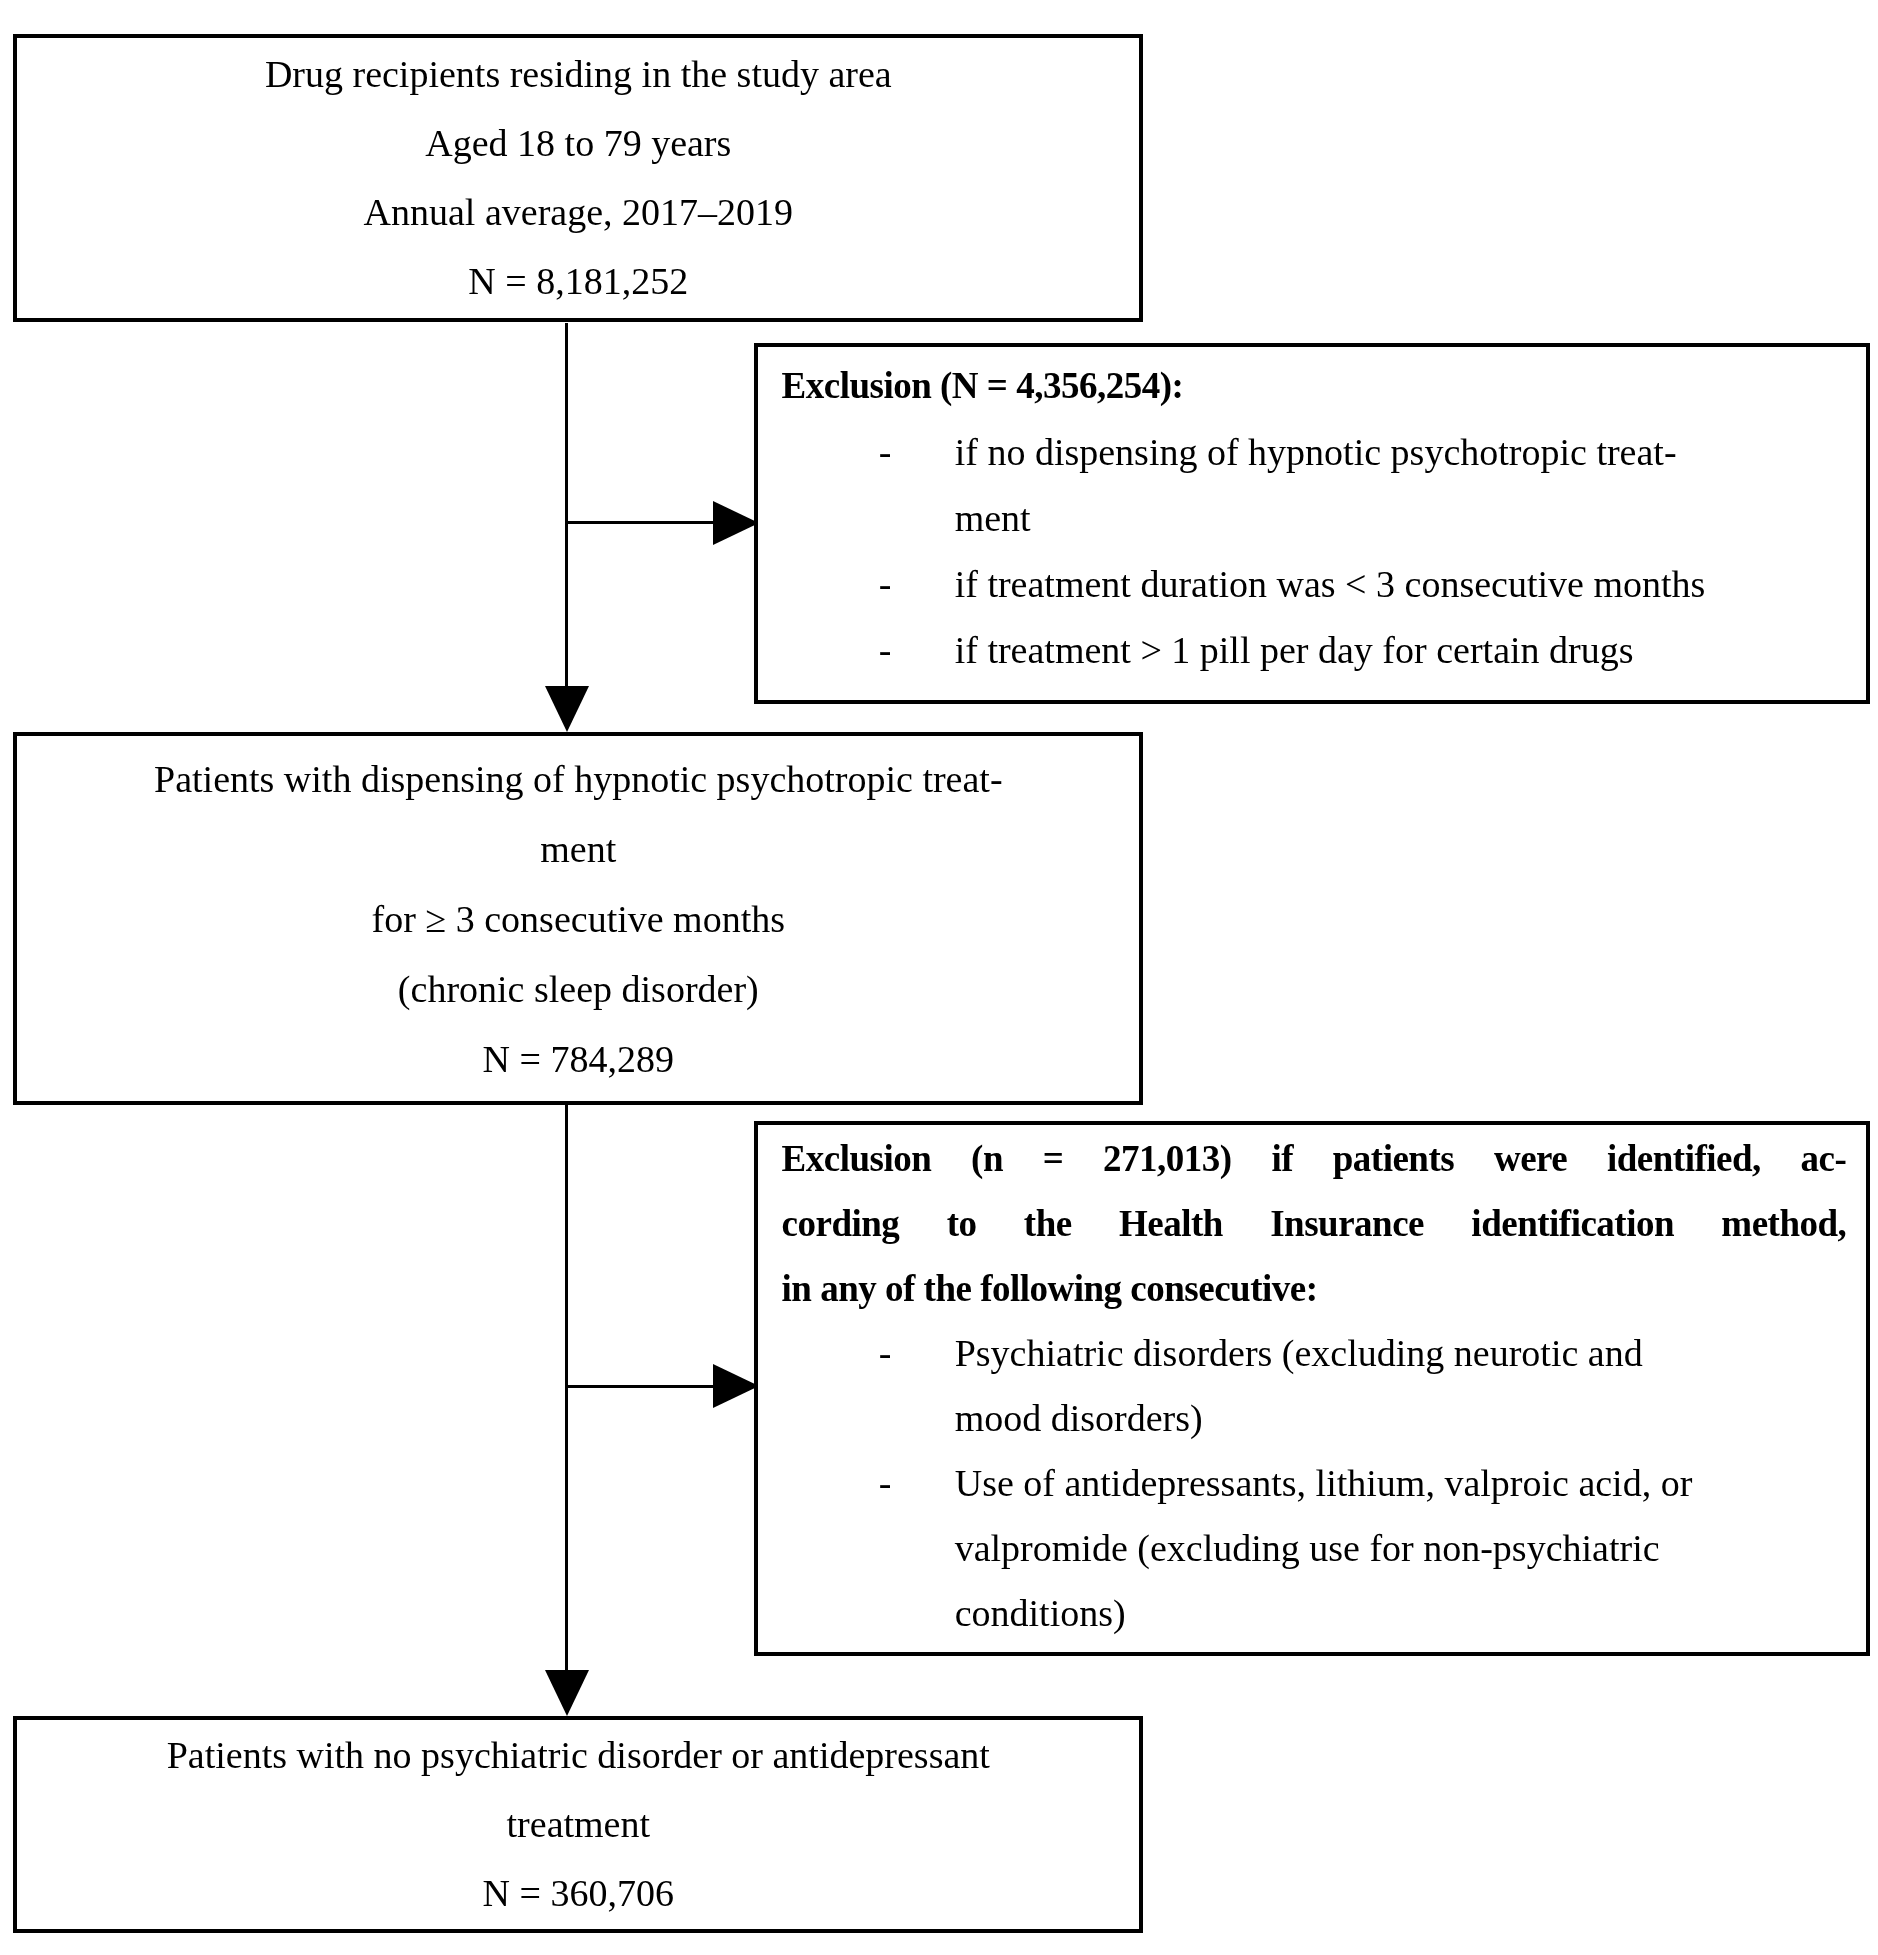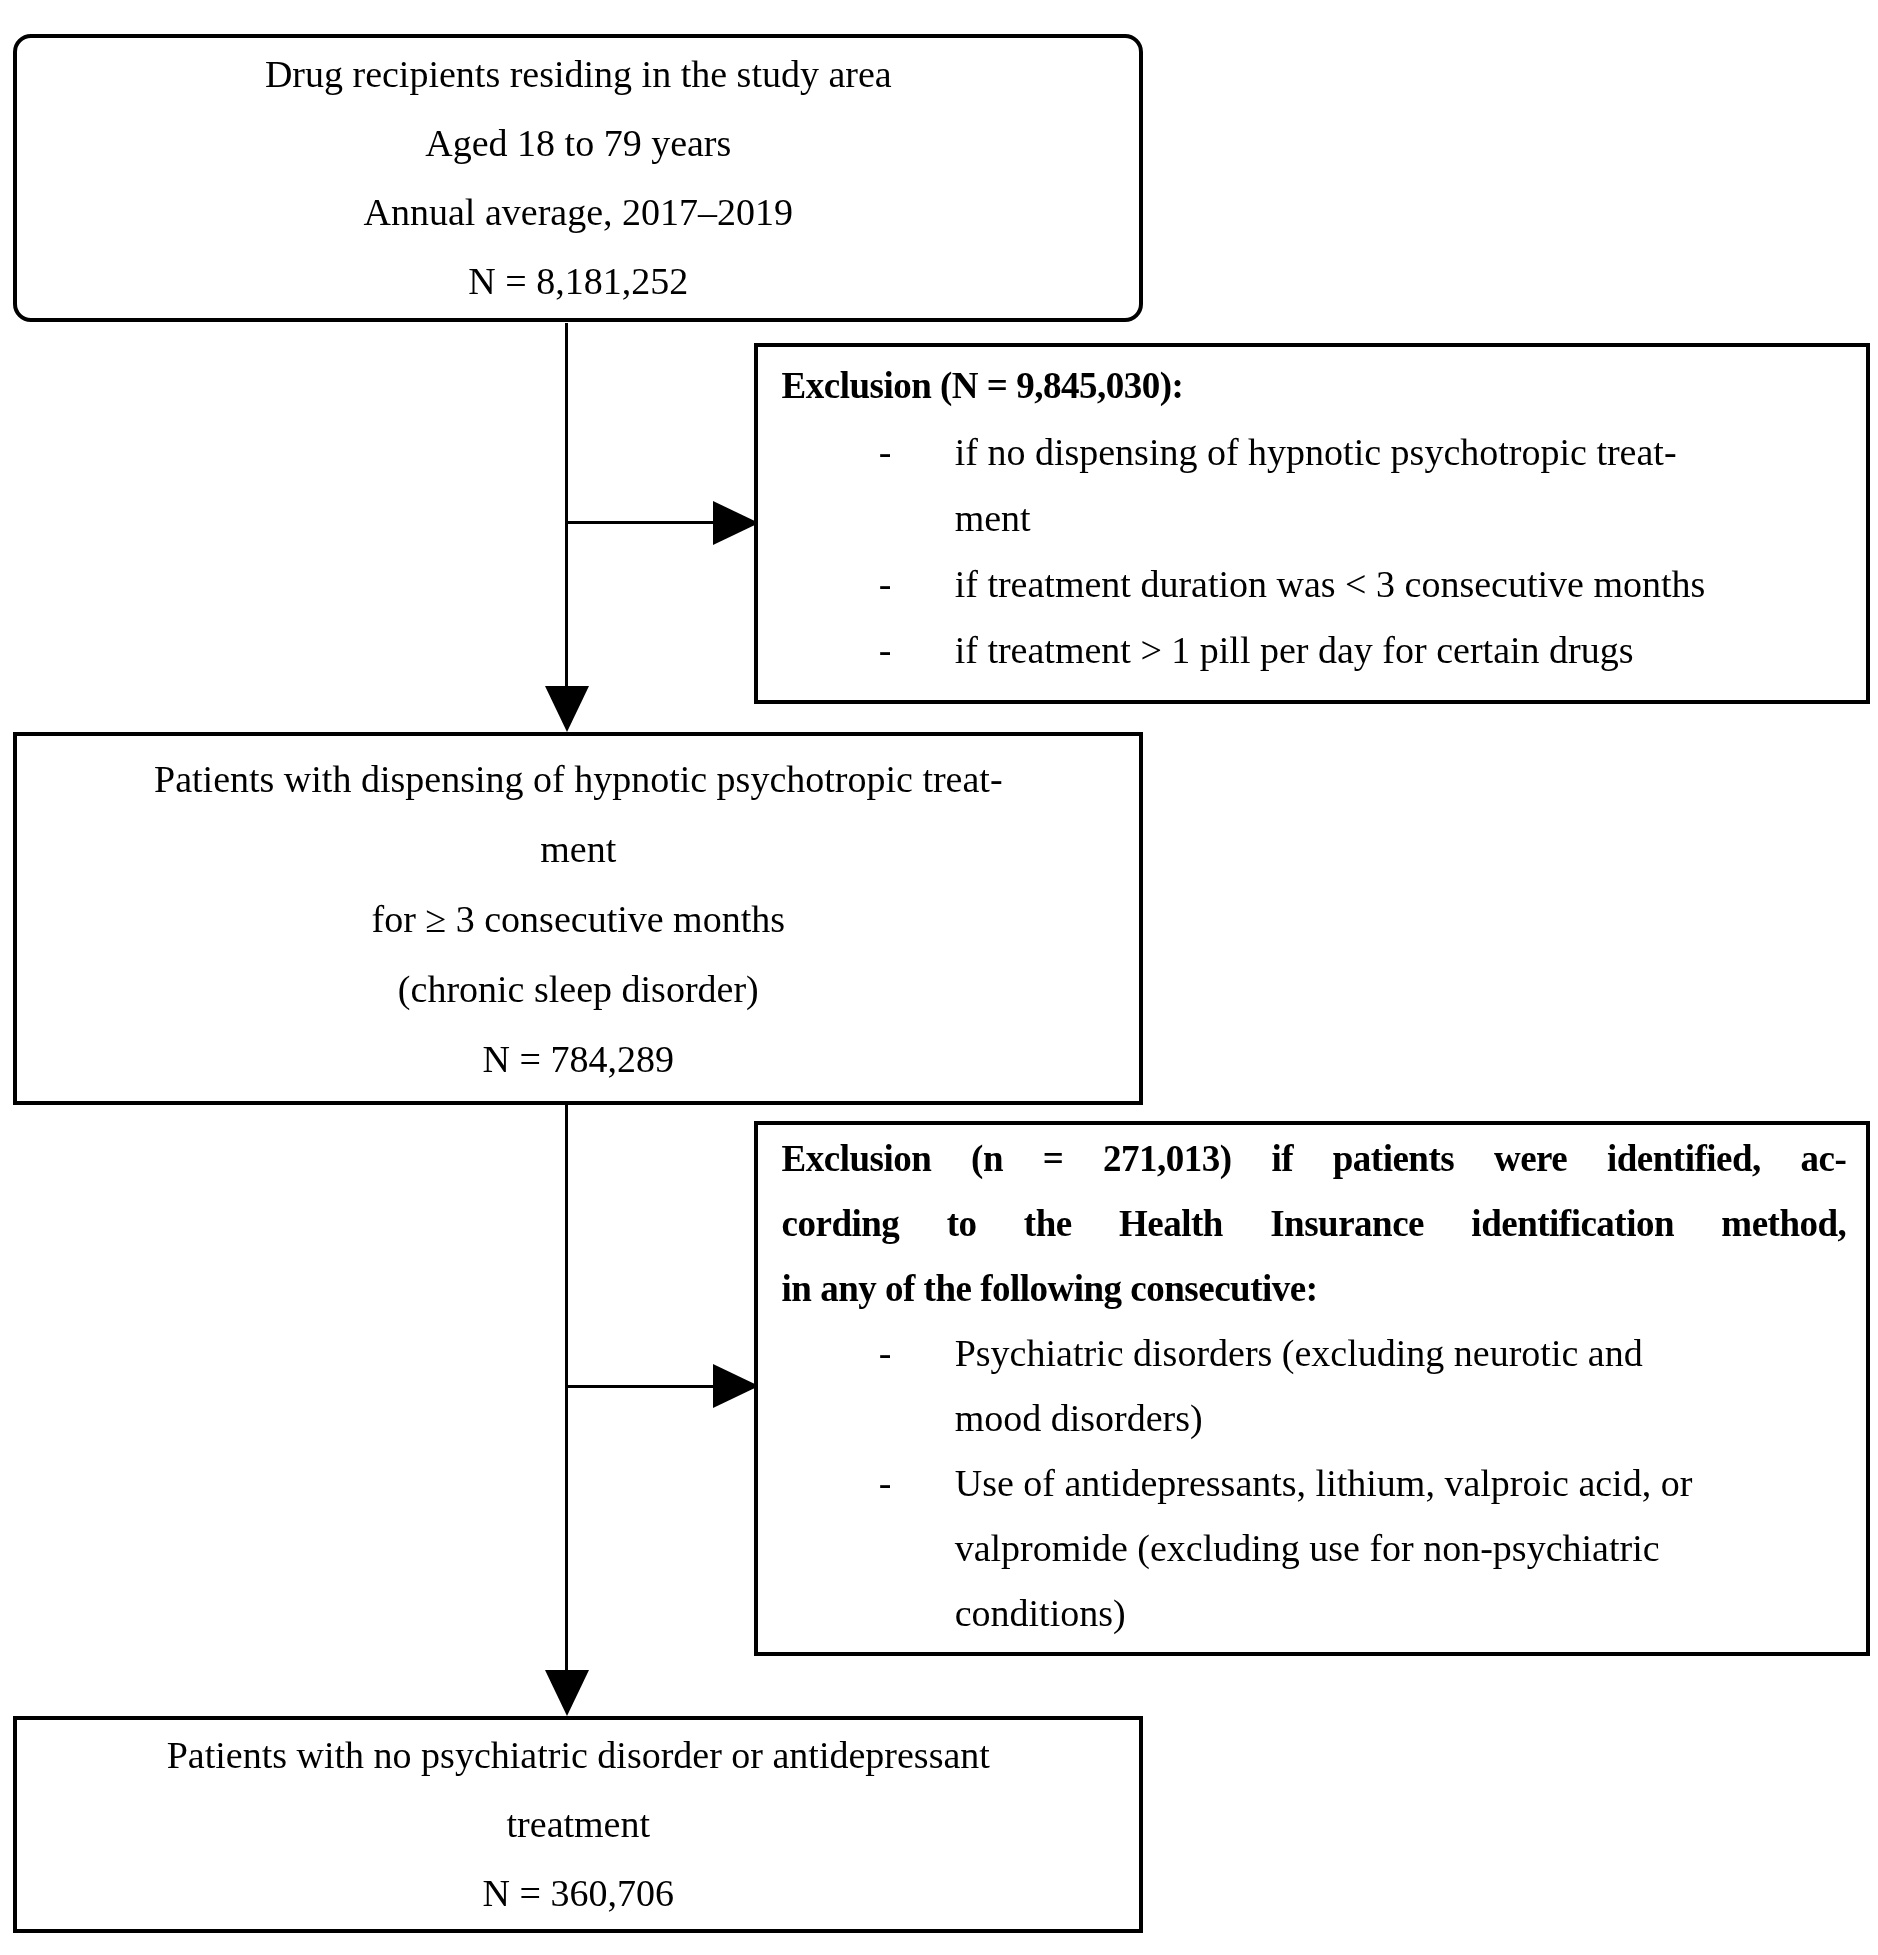--- a/index.html
+++ b/index.html
@@ -28,21 +28,21 @@
     justify-content: center;
   }
   .center-text {
     width: 100%;
     text-align: center;
     white-space: pre-line;
     font-size: 38px;
     line-height: 69px;
   }
   
-  #box1 { left: 13.3px;  top: 34px;   width: 1130px; height: 288px; border-radius: 18px; }
+  #box1 { left: 13.3px;  top: 34px;   width: 1130px; height: 288px; }
   #box2 { left: 13.3px;  top: 732px; width: 1130px; height: 373px; }
   #box3 { left: 13.3px;  top: 1716px; width: 1130px; height: 217px; }
   #box2 .center-text { line-height: 70px; text-align: center; }
   #box3 .center-text { line-height: 69px; }
 
   
   #exclusion1 { left: 754px; top: 343px;  width: 1116px; height: 361px;  padding: 5.9px 19.7px 0 19.7px; }
   #exclusion2 { left: 754px; top: 1121px; width: 1116px; height: 535px; padding: 1px 19.7px 0 19.7px; }
 
   .excl-heading {
@@ -117,21 +117,21 @@
 N = 8,181,252</div>
   </div>
 
   <div id="vline1" class="line"></div>
   <div id="arrowhead1" class="arrowhead arrow-down"></div>
 
   <div id="hline1" class="line"></div>
   <div id="arrowhead2" class="arrowhead arrow-right"></div>
 
   <div id="exclusion1" class="flow-box">
-    <div class="excl-heading">Exclusion (N = 9,845,030):</div>
+    <div class="excl-heading">Exclusion (N = 4,356,254):</div>
     <div class="bullet-row">
       <div class="bullet-marker">-</div>
       <div class="bullet-text">if no dispensing of hypnotic psychotropic treat-
 ment</div>
     </div>
     <div class="bullet-row">
       <div class="bullet-marker">-</div>
       <div class="bullet-text">if treatment duration was &lt; 3 consecutive months</div>
     </div>
     <div class="bullet-row">

